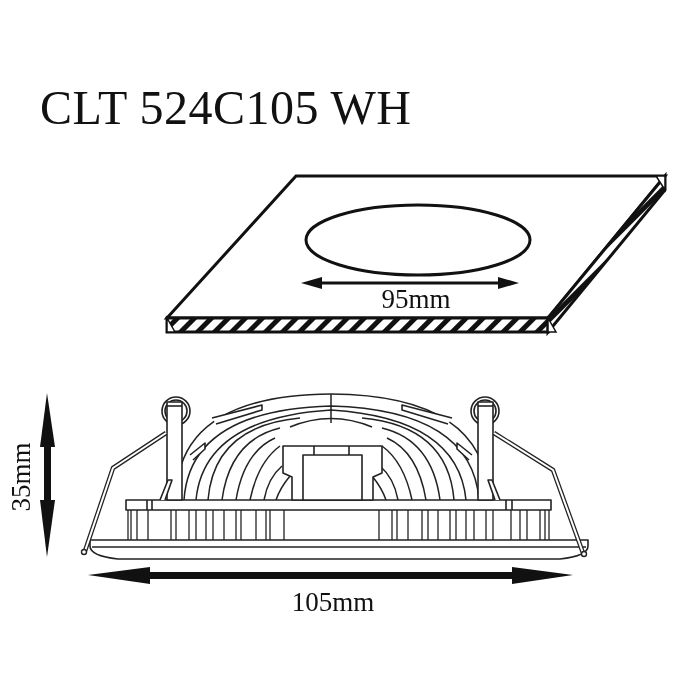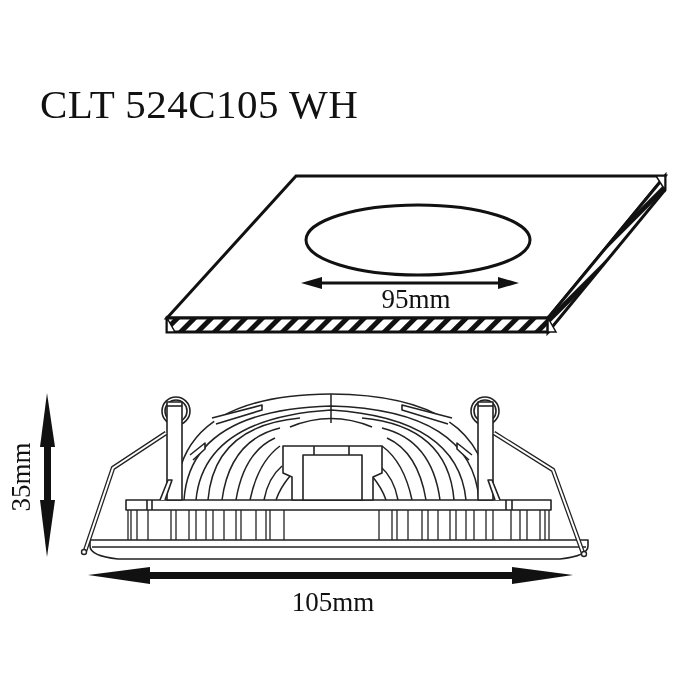--- a/index.html
+++ b/index.html
@@ -1,20 +1,20 @@
 <!DOCTYPE html>
 <html><head>
 <meta charset="utf-8">
 <style>
   html, body { margin: 0; padding: 0; background: #ffffff; }
   body { width: 700px; height: 700px; position: relative; overflow: hidden; font-family: "Liberation Serif", "DejaVu Serif", serif; }
   .title {
     position: absolute; left: 40px; top: 80px;
     font-family: "Liberation Serif", "DejaVu Serif", serif;
-    font-size: 41px; color: #111111; letter-spacing: 0.5px; white-space: nowrap;
+    font-size: 48px; color: #111111; letter-spacing: 0.5px; white-space: nowrap;
   }
   svg.drawing { position: absolute; left: 0; top: 0; }
   .dim-label { font-family: "Liberation Serif", "DejaVu Serif", serif; fill: #111111; }
 </style>
 </head>
 <body>
 
 <div class="title">CLT 524C105 WH</div>
 
 <svg class="drawing" width="700" height="700" viewBox="0 0 700 700" xmlns="http://www.w3.org/2000/svg">

